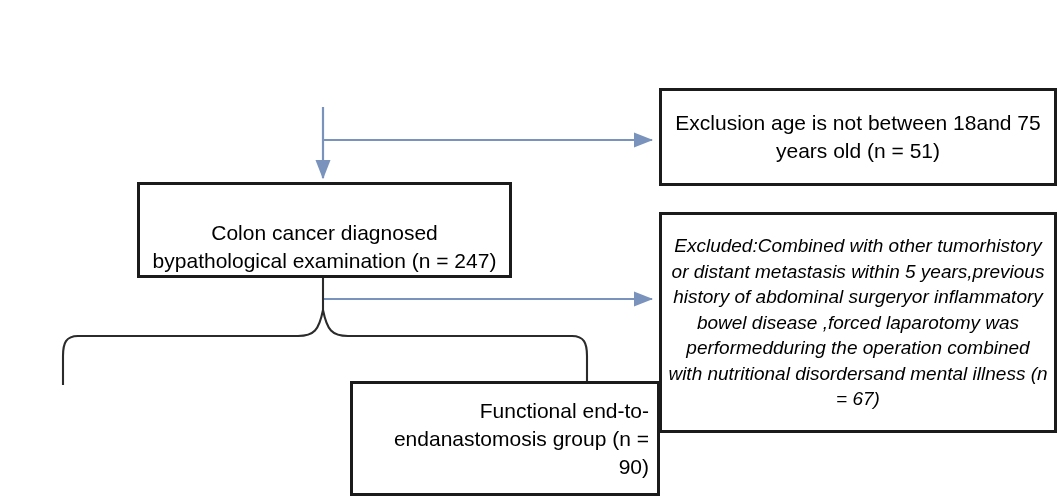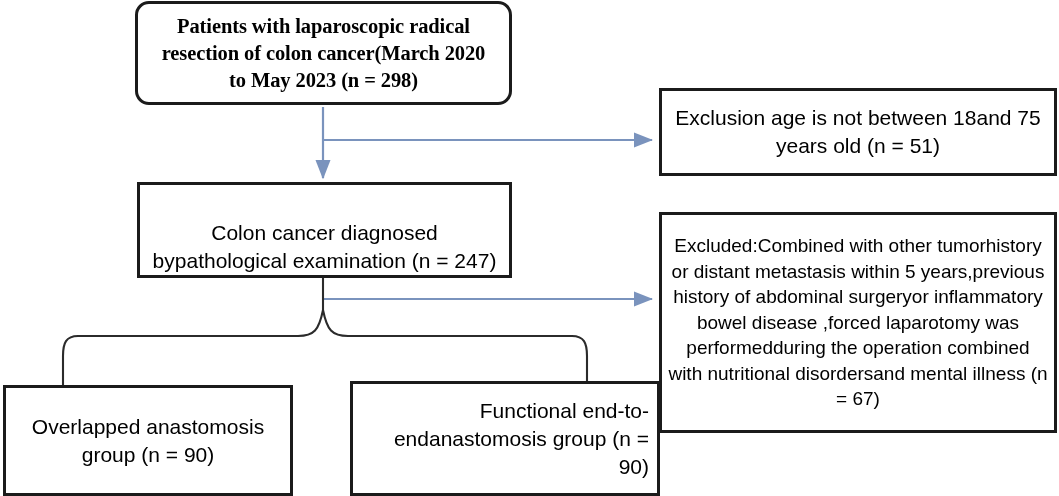--- a/index.html
+++ b/index.html
@@ -61,40 +61,41 @@
     font-family: "Liberation Sans", "DejaVu Sans", sans-serif;
     font-size: 21px;
     line-height: 28px;
     padding: 0 10px;
   }
 
   #box-excl-age {
     left: 659px;
     top: 88px;
     width: 398px;
-    height: 88px;
+    height: 98px;
   }
   #box-excl-age .node-text {
     font-family: "Liberation Sans", "DejaVu Sans", sans-serif;
     font-size: 21px;
     line-height: 28px;
     padding: 0 8px;
   }
 
   #box-excl-other {
     left: 659px;
     top: 212px;
     width: 398px;
     height: 221px;
   }
   #box-excl-other .node-text {
     font-family: "Liberation Sans", "DejaVu Sans", sans-serif;
     font-size: 19px;
     line-height: 25.5px;
     padding: 0 6px;
+    font-style: italic;
   }
 
   #box-group-overlapped {
     left: 3px;
     top: 385px;
     width: 290px;
     height: 111px;
   }
   #box-group-overlapped .node-text {
     font-family: "Liberation Sans", "DejaVu Sans", sans-serif;
@@ -153,37 +154,31 @@
     <g fill="none" stroke="#2b2b2b" stroke-width="2.1">
 
       <path d="M323,278 L323,310"></path>
 
       <path d="M323,310 C319,330 314,336 298,336 L78,336 C66,336 63,343 63,356 L63,385"></path>
 
       <path d="M323,310 C327,330 332,336 348,336 L572,336 C584,336 587,343 587,356 L587,381"></path>
     </g>
   </svg>
 
-  <div class="node" id="box-enrolled">
-    <span class="node-text">Patients with laparoscopic radical resection of colon cancer(March 2020 to May 2023 (n = 298)</span>
-  </div>
 
   <div class="node" id="box-excl-age">
     <span class="node-text">Exclusion age is not between 18and 75 years old (n = 51)</span>
   </div>
 
   <div class="node" id="box-diagnosed">
     <span class="node-text">Colon cancer diagnosed bypathological examination (n = 247)</span>
   </div>
 
   <div class="node" id="box-excl-other">
     <span class="node-text">Excluded:Combined with other tumorhistory or distant metastasis within 5 years,previous history of abdominal surgeryor inflammatory bowel disease ,forced laparotomy was performedduring the operation combined with nutritional disordersand mental illness  (n = 67)</span>
   </div>
 
-  <div class="node" id="box-group-overlapped">
-    <span class="node-text">Overlapped anastomosis group (n = 90)</span>
-  </div>
 
   <div class="node" id="box-group-functional">
     <span class="node-text">Functional end-to-endanastomosis group (n = 90)</span>
   </div>
 
 </div>
 
 </body></html>

